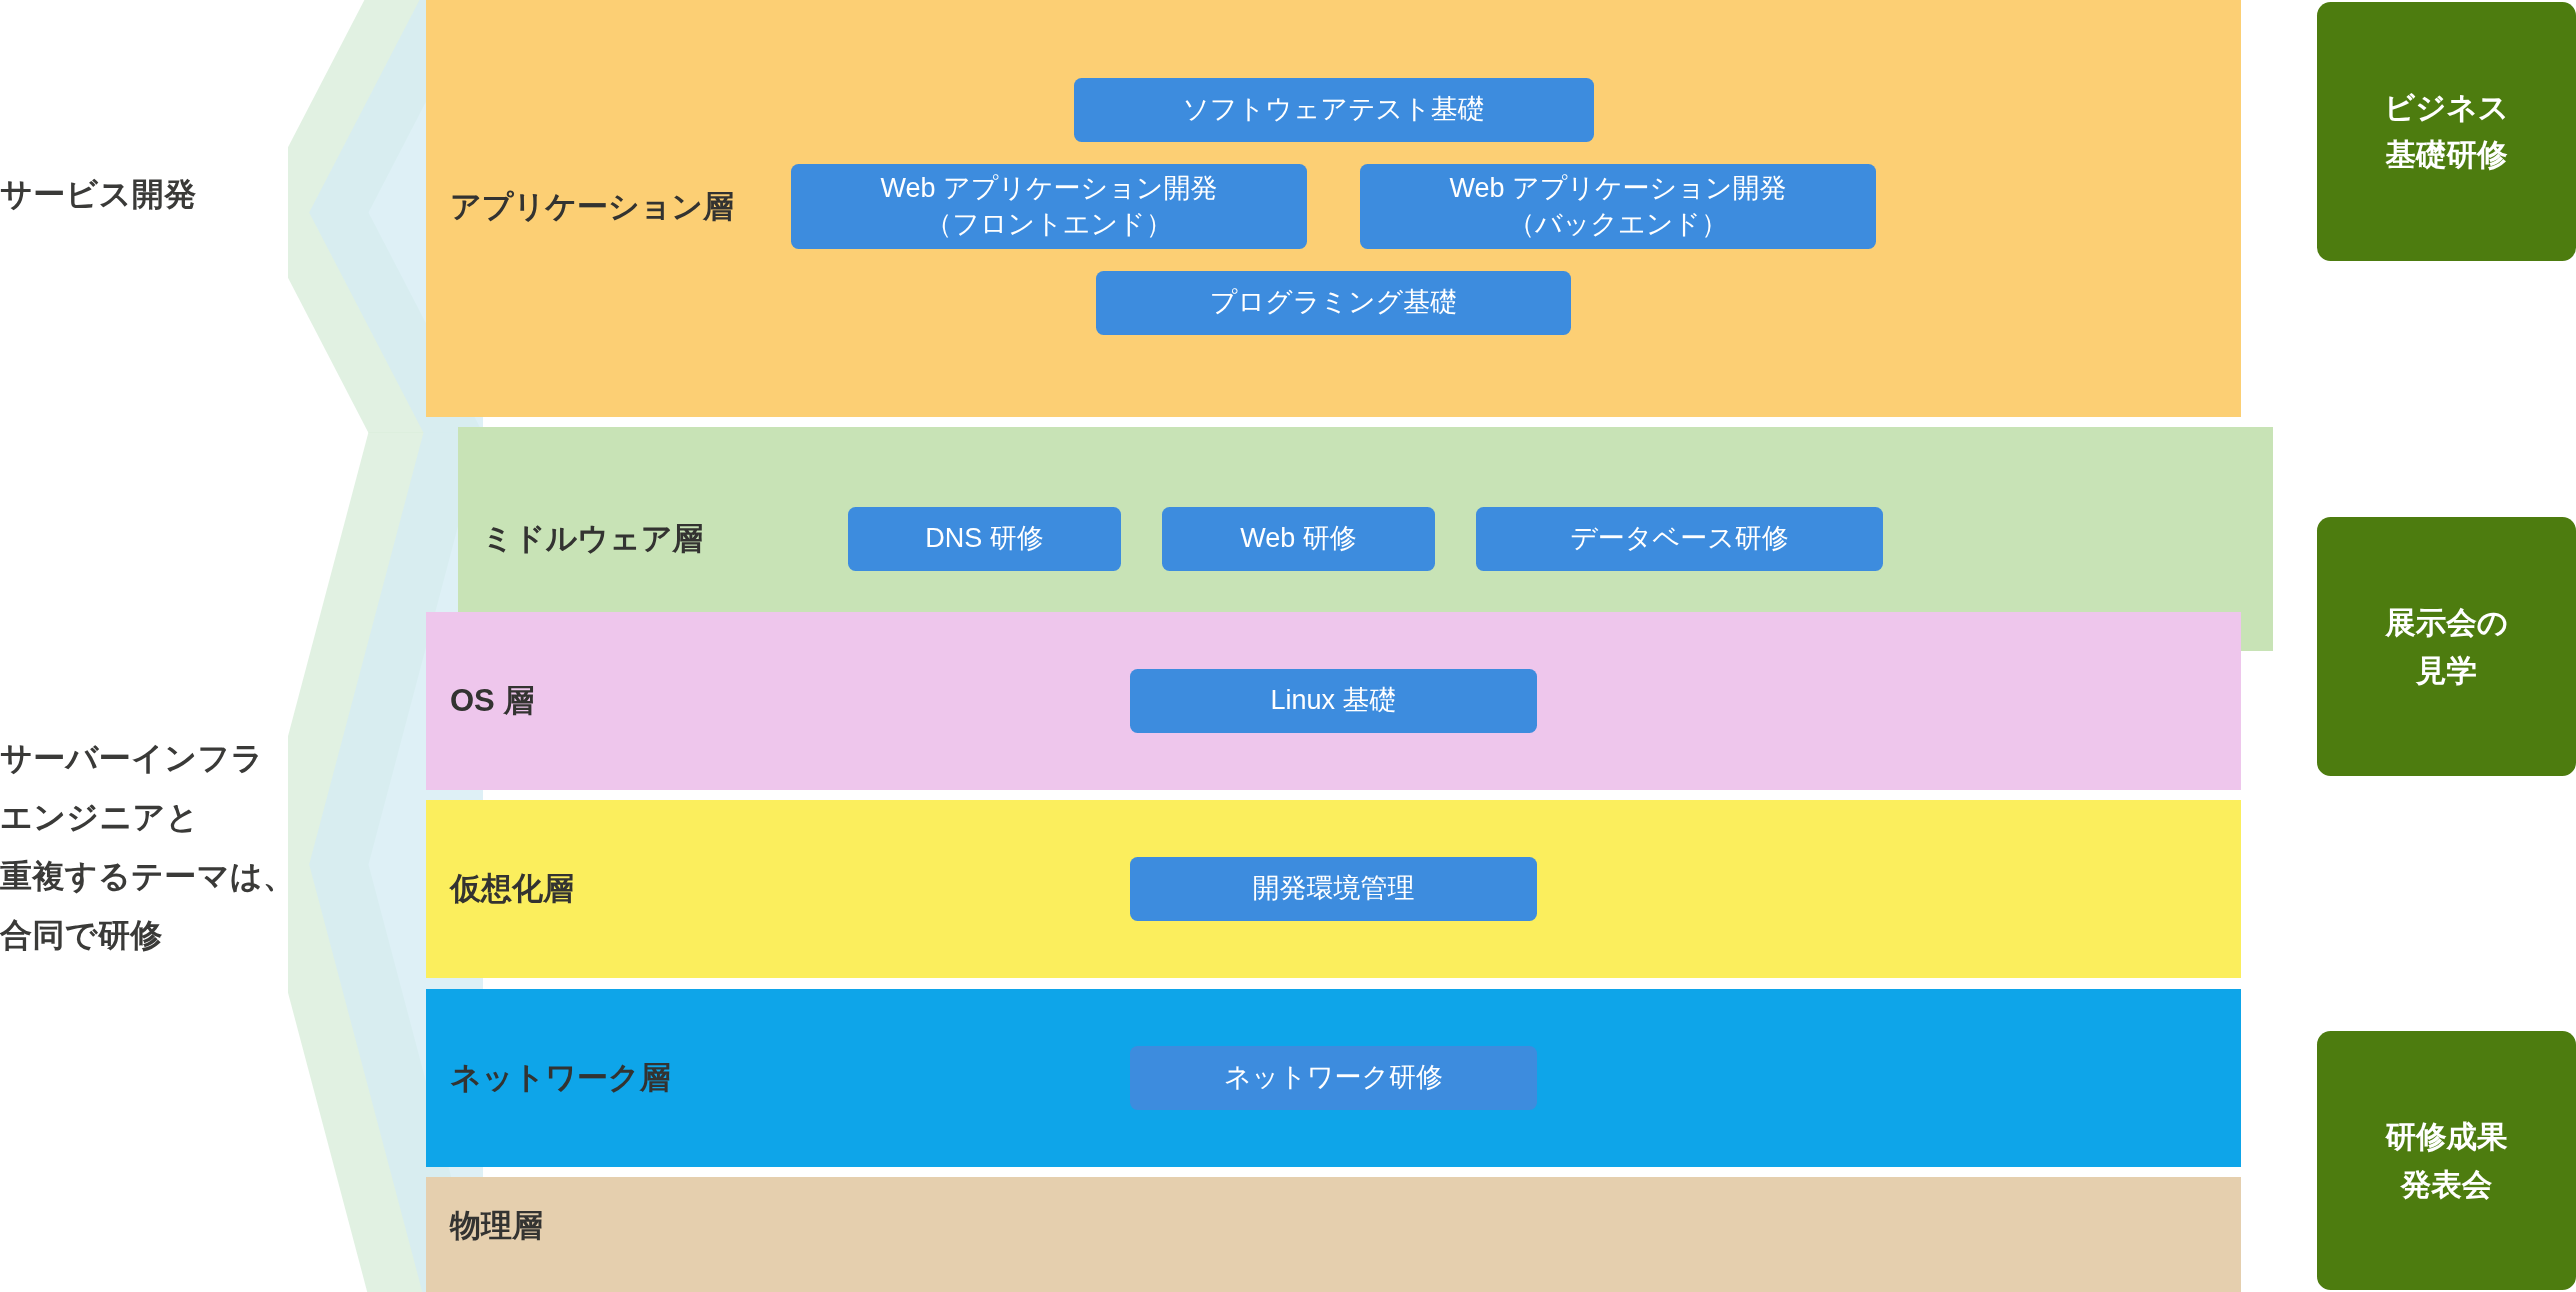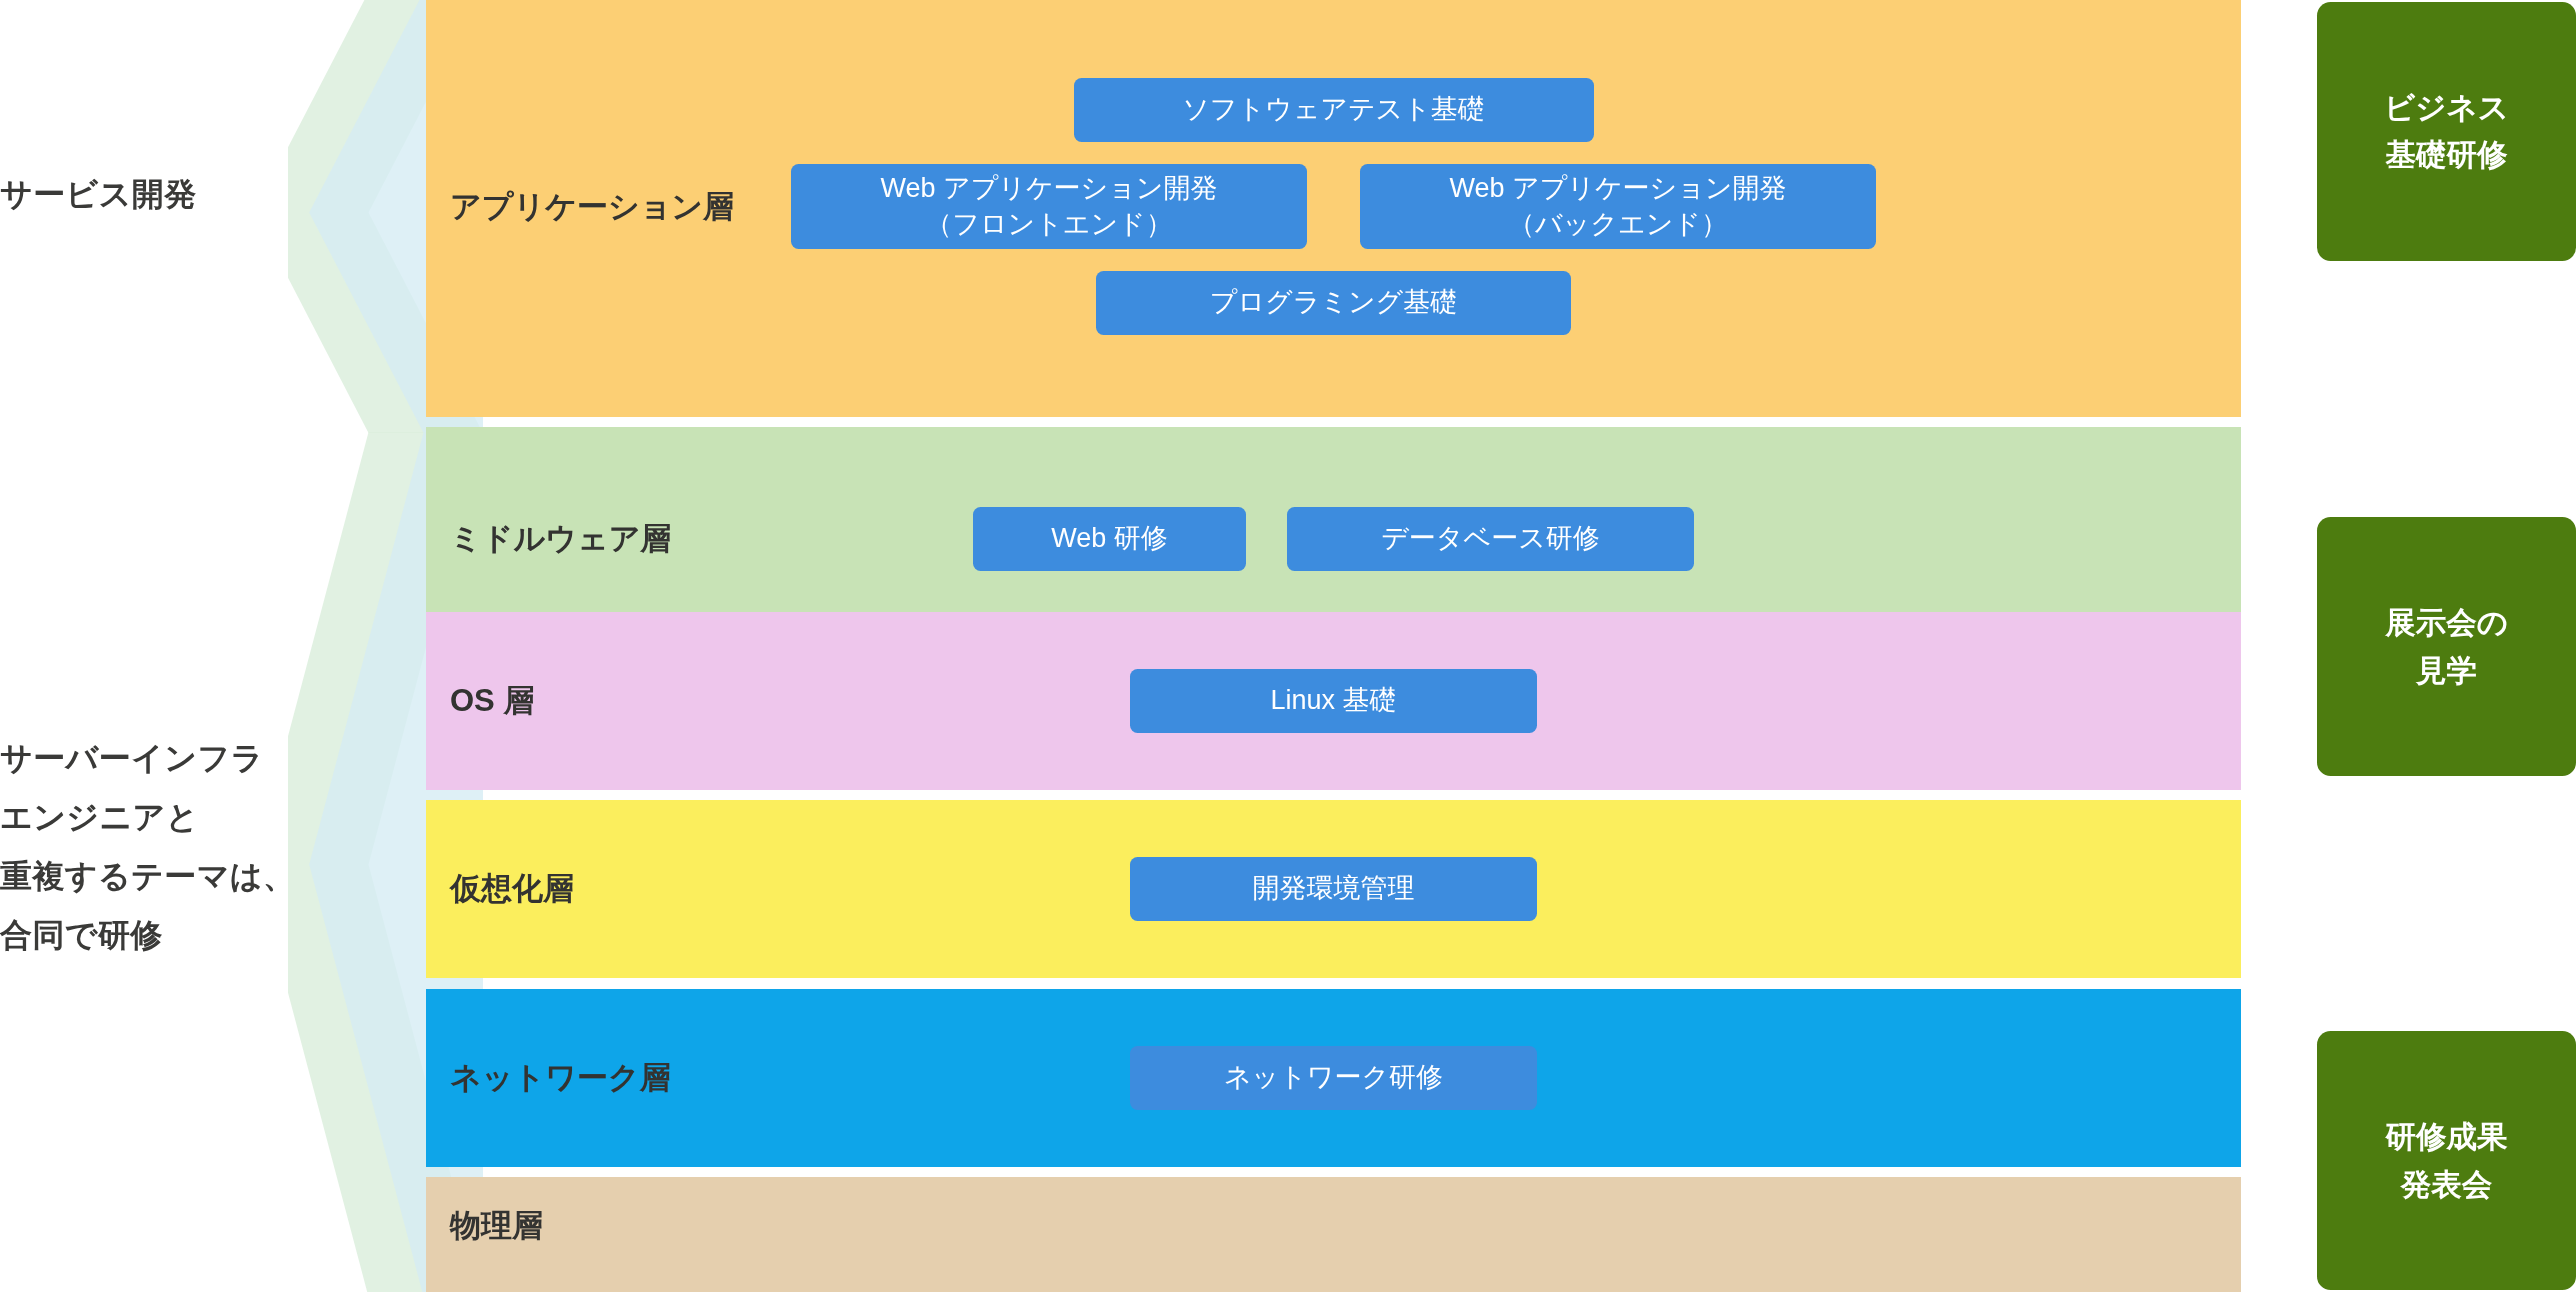--- a/index.html
+++ b/index.html
@@ -61,21 +61,21 @@
     left: 0;
     width: 1815px;
     display: flex;
     justify-content: center;
     align-items: center;
     gap: 41px;
   }
 
   
   #band-application  { top: -3.4px;    height: 420px;  background: #fccf74; }
-  #band-middleware   { top: 427px;   height: 224px;  background: #c8e3b6; }
+  #band-middleware   { top: 427px;   height: 224px;  background: #c8e3b6; margin-left: 32px; }
   #band-os           { top: 612px;   height: 178px;  background: #eec6ec; }
   #band-virtual      { top: 800px;   height: 178px;  background: #fbee5d; }
   #band-network      { top: 989px;  height: 178px;  background: #0ea5e9; }
   #band-physical     { top: 1177px;  height: 119px;  background: #e5cfae; }
 
   
   .course-box {
     background: #3d8cde;
     color: #ffffff;
     border-radius: 7.6px;
@@ -174,20 +174,21 @@
       </div>
 
       <div class="course-box cb-prog">プログラミング基礎</div>
     </div>
   </div>
 
   <div id="band-middleware" class="band">
     <div class="band-label">ミドルウェア層</div>
 
     <div class="band-boxes" style="height:176px;">
+      <div class="course-box cb-mid">DNS 研修</div>
       <div class="course-box cb-mid">Web 研修</div>
       <div class="course-box cb-mid-wide">データベース研修</div>
     </div>
   </div>
 
   <div id="band-os" class="band">
     <div class="band-label">OS 層</div>
 
     <div class="band-boxes" style="height:178px;">
       <div class="course-box cb-single">Linux 基礎</div>

